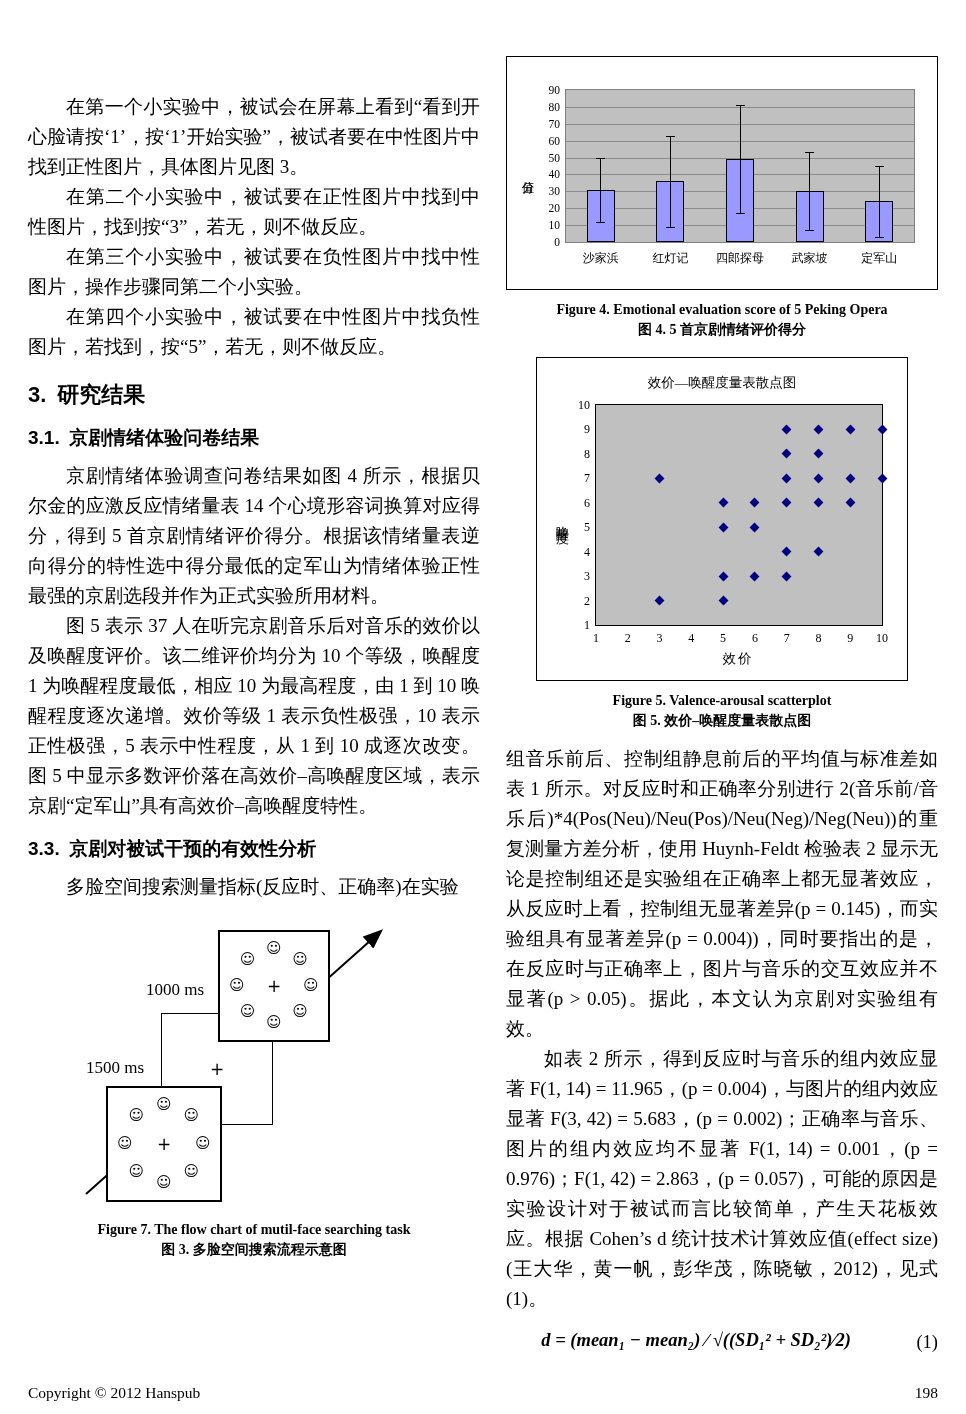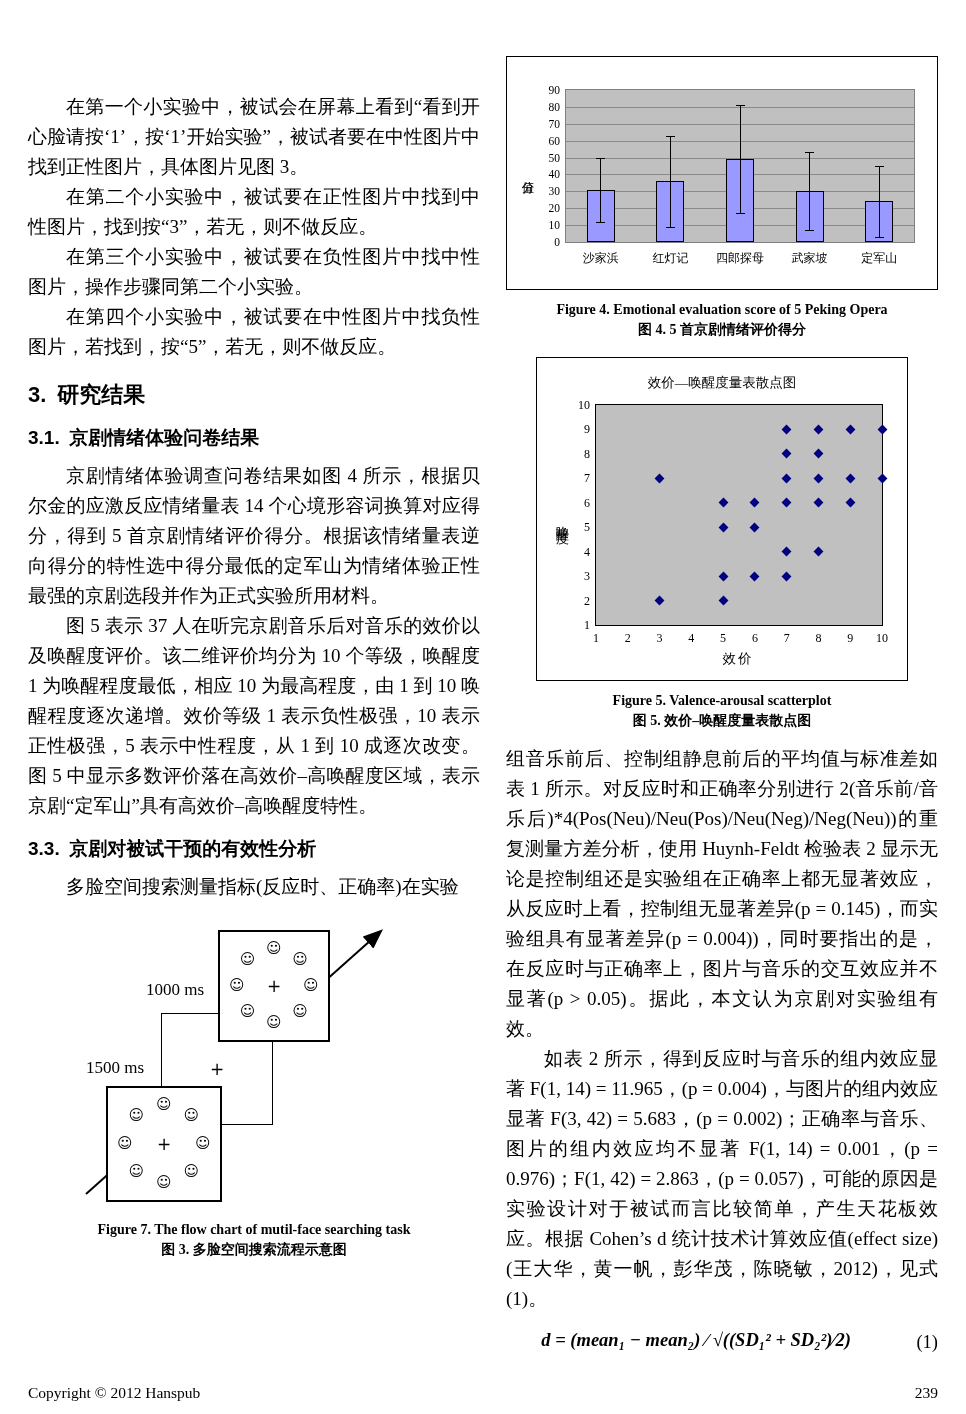--- a/index.html
+++ b/index.html
@@ -238,16 +238,16 @@
     <p class="body-text indent">如表 2 所示，得到反应时与音乐的组内效应显著 F(1, 14) = 11.965，(p = 0.004)，与图片的组内效应显著 F(3, 42) = 5.683，(p = 0.002)；正确率与音乐、图片的组内效应均不显著 F(1, 14) = 0.001，(p = 0.976)；F(1, 42) = 2.863，(p = 0.057)，可能的原因是实验设计对于被试而言比较简单，产生天花板效应。根据 Cohen’s d 统计技术计算效应值(effect size)(王大华，黄一帆，彭华茂，陈晓敏，2012)，见式(1)。</p>
 
     <div class="formula-row">
       <span class="formula">d = (mean₁ − mean₂) ∕ √((SD₁² + SD₂²)∕2)</span>
       <span class="eq-num">(1)</span>
     </div>
   </div>
 
   <div class="footer">
     <span>Copyright © 2012 Hanspub</span>
-    <span>239</span>
+    <span>198</span>
   </div>
 
 </div>
 
 </body></html>

